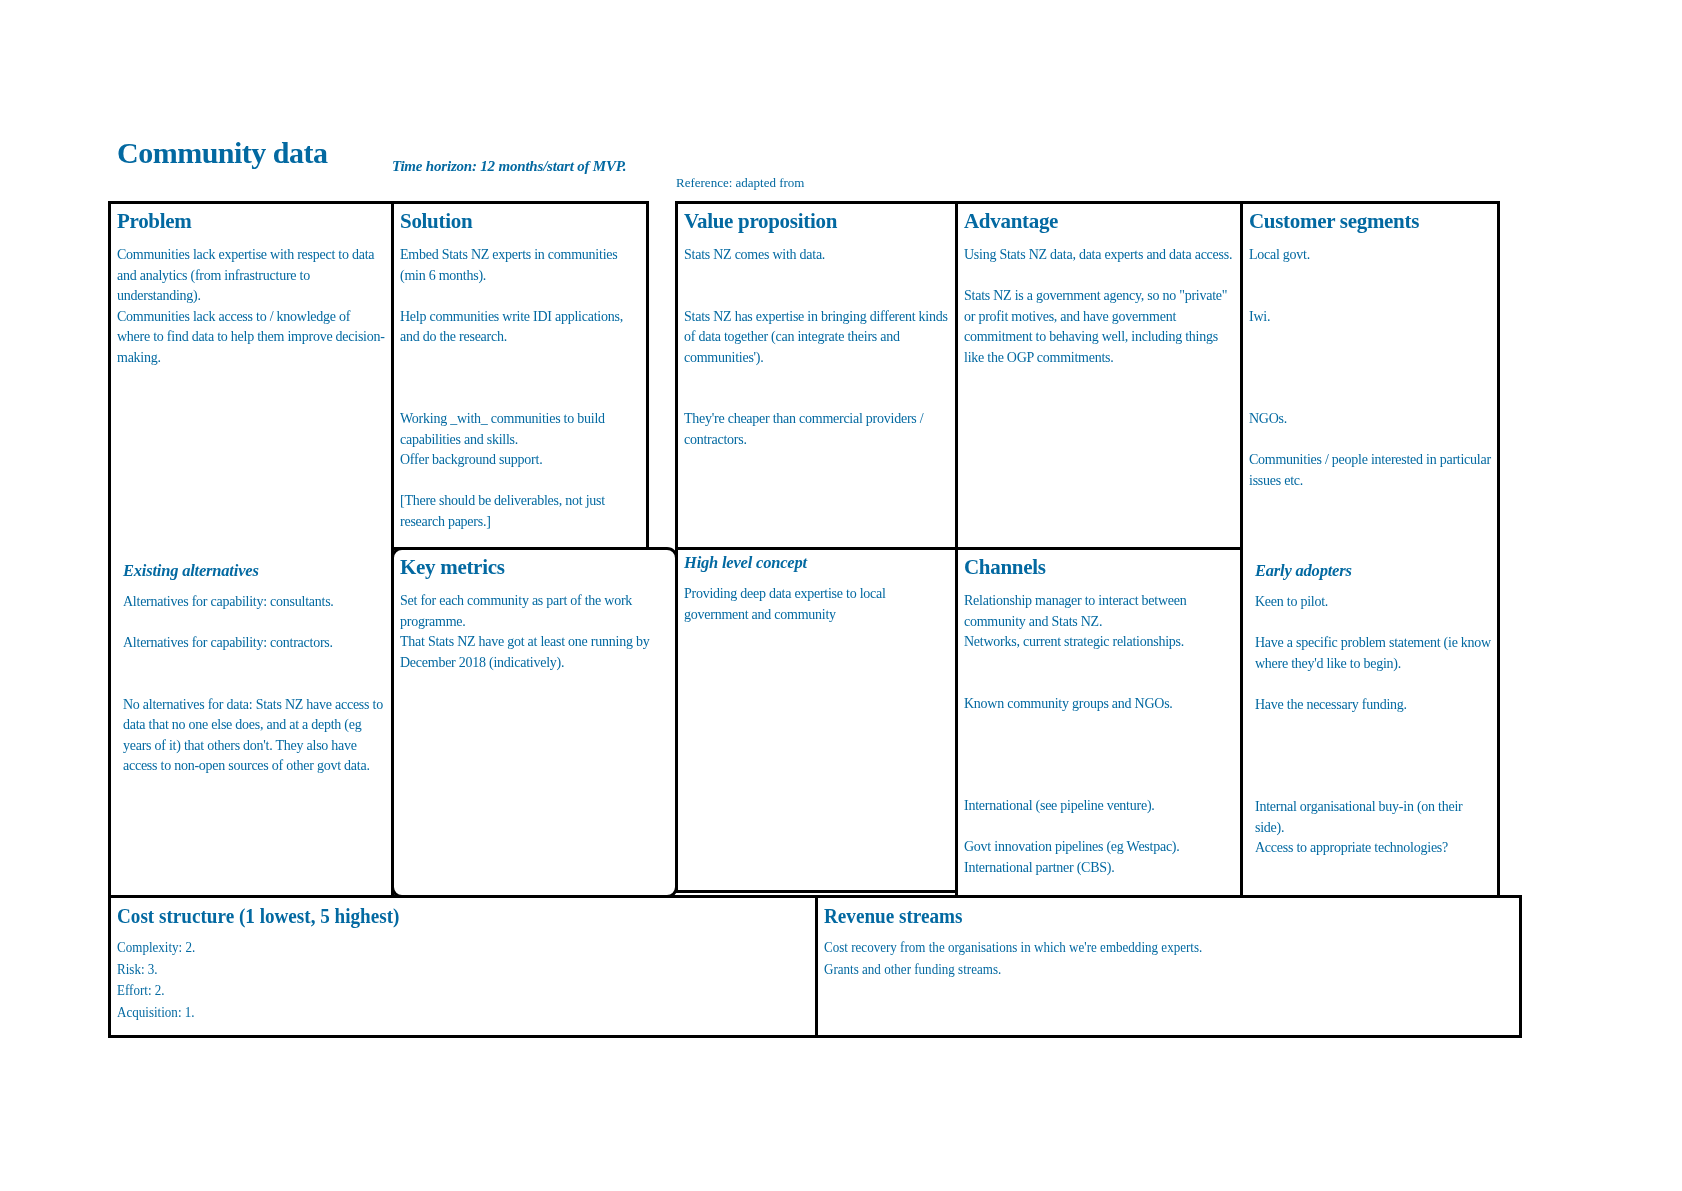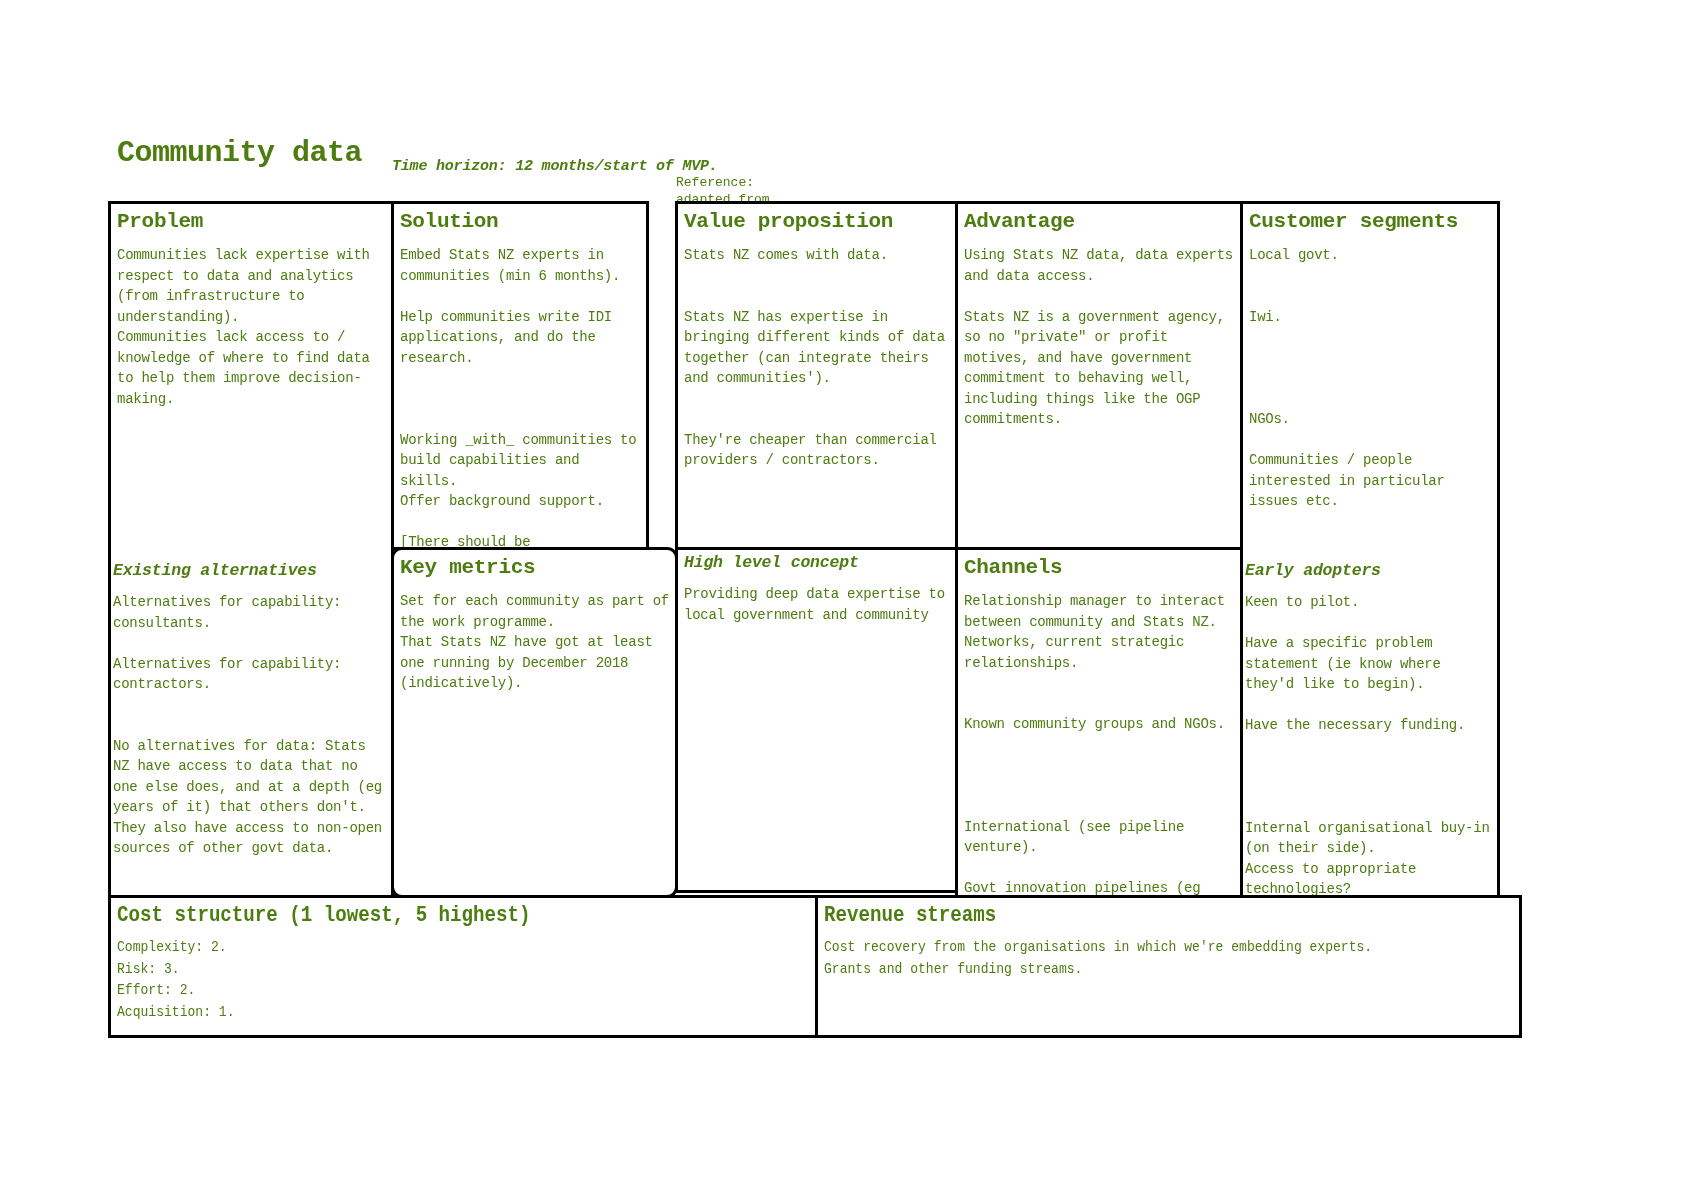--- a/index.html
+++ b/index.html
@@ -1,22 +1,22 @@
 <!DOCTYPE html>
 <html><head>
 <meta charset="utf-8">
 <style>
   html, body { margin: 0; padding: 0; background: #ffffff; }
   .page {
     position: relative;
     width: 1682px;
     height: 1191px;
     background: #ffffff;
-    font-family: Liberation Mono, monospace;
-    color: #4d7c0f;
+    font-family: Liberation Serif, serif;
+    color: #0369a1;
     overflow: hidden;
   }
   .hdr-title {
     position: absolute; left: 117px; top: 136px;
     font-size: 30px; font-weight: 700; letter-spacing: -0.5px;
   }
   .hdr-time {
     position: absolute; left: 392px; top: 158px;
     font-size: 15px; font-weight: 700; font-style: italic; letter-spacing: -0.2px;
   }
@@ -48,21 +48,21 @@
     line-height: 27px;
   }
   h3 {
     margin: 0 0 10px 0;
     font-size: 16.5px; font-weight: 700; font-style: italic; letter-spacing: -0.2px;
     line-height: 22px;
   }
   .body { font-size: 14px; letter-spacing: -0.25px; }
   .line { min-height: 20.5px; line-height: 20.5px; }
   .subsection {
-    position: absolute; left: 2px; right: 6px; top: 356px;
+    position: absolute; left: 12px; right: 6px; top: 356px;
   }
   
   .narrow {
     transform: scaleX(0.87);
     transform-origin: 0 0;
     width: 114%;
   }
   .narrow h2 { font-size: 22px; margin: 2px 0 8px 0; letter-spacing: 0; }
   .narrow .line { min-height: 21.5px; line-height: 21.5px; font-size: 15px; letter-spacing: 0; }
 </style>

